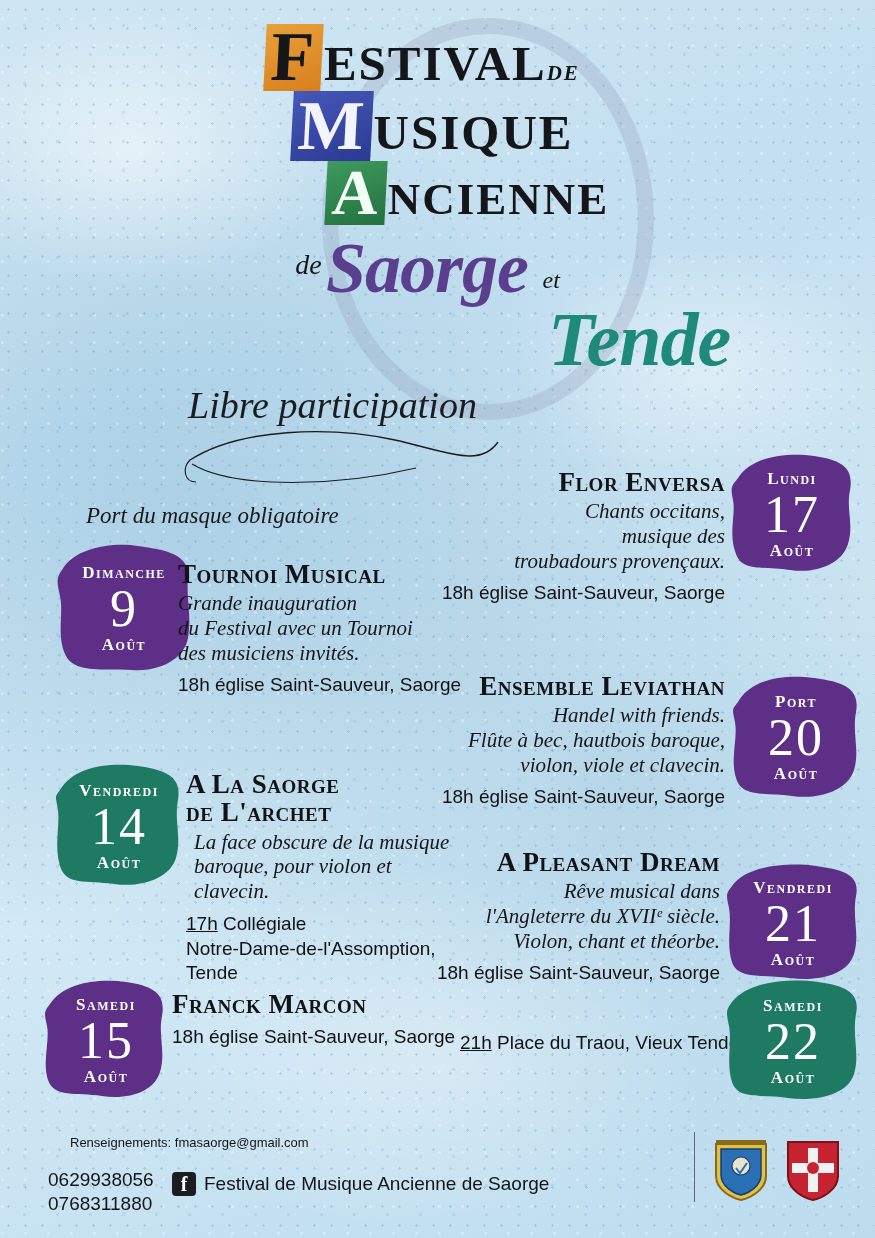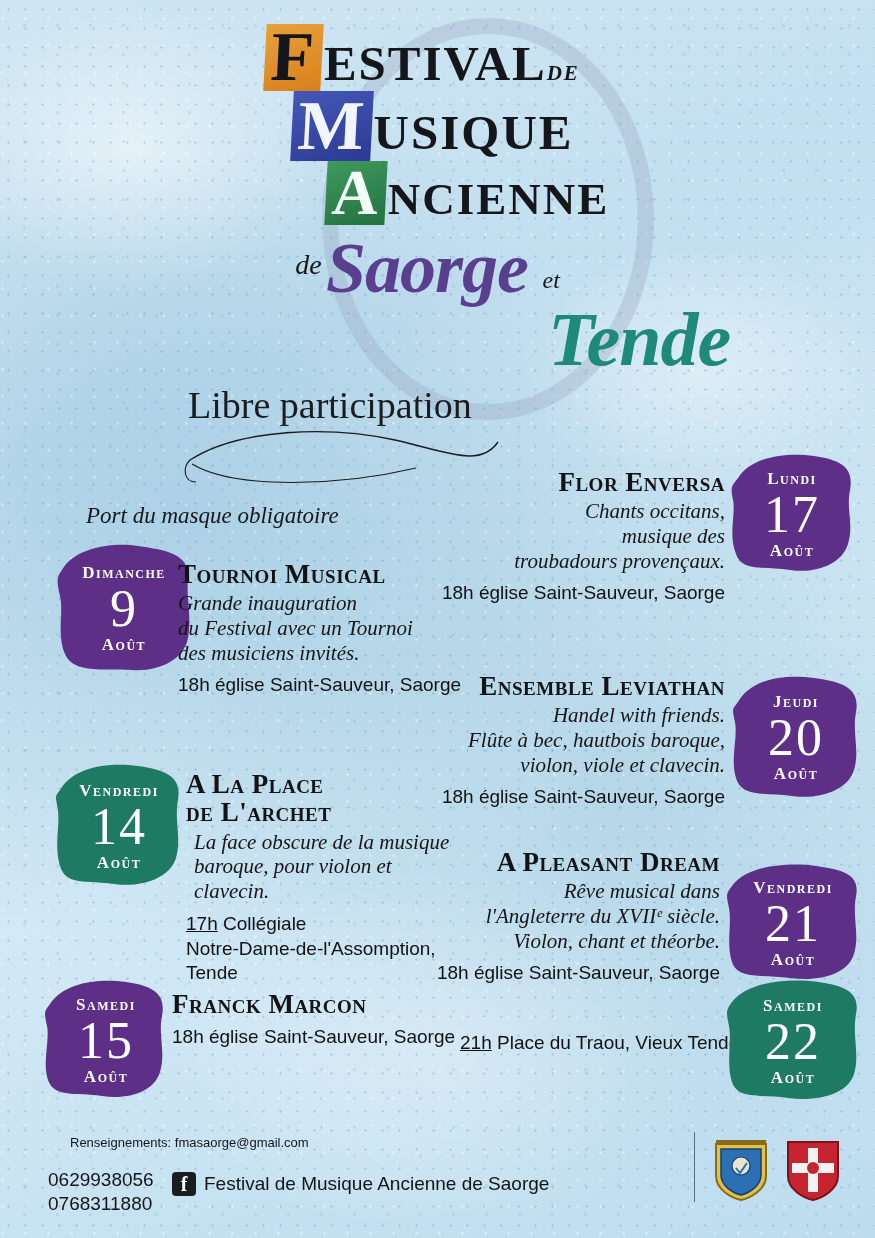--- a/index.html
+++ b/index.html
@@ -148,20 +148,21 @@
     font-style: italic;
     font-weight: bold;
     font-size: 76px;
     color: #1d8a7a;
     letter-spacing: -1px;
   }
   .t-libre {
     position: absolute;
     left: 188px; top: 383px;
     font-family: "Liberation Serif", serif;
+    font-style: italic;
     font-size: 38px;
     color: #1b1c20;
   }
   .swash {
     position: absolute;
     left: 180px; top: 420px;
     pointer-events: none;
   }
   .t-masque {
     position: absolute;
@@ -387,39 +388,39 @@
 Flûte à bec, hautbois baroque,
 violon, viole et clavecin.</div>
     <div class="ev-venue"><span class="hour">18h</span><span> église Saint-Sauveur, Saorge</span></div>
   </div>
 
   <div class="blob" style="left:730px; top:672px; width:132px; height:130px;">
     <svg class="bg" viewBox="0 0 132 130" preserveAspectRatio="none">
       <path d="M8,30 C22,6 56,2 84,6 C116,10 130,18 126,40 C122,62 130,78 124,98 C118,118 90,128 62,124 C34,120 12,126 6,106 C0,86 8,66 5,50 C2,36 2,38 8,30 Z" fill="#5d2f86"></path>
     </svg>
     <div class="inner">
-      <div class="dow">Jeudi</div>
+      <div class="dow">Port</div>
       <div class="day">20</div>
       <div class="mon">Août</div>
     </div>
   </div>
 
   <div class="blob" style="left:54px; top:762px; width:130px; height:128px;">
     <svg class="bg" viewBox="0 0 130 128" preserveAspectRatio="none">
       <path d="M6,28 C20,4 56,0 84,4 C114,8 128,16 124,38 C120,60 128,76 122,96 C116,116 88,126 60,122 C32,118 12,124 6,104 C0,84 6,64 4,48 C2,34 0,36 6,28 Z" fill="#1f7a63"></path>
     </svg>
     <div class="inner">
       <div class="dow">Vendredi</div>
       <div class="day">14</div>
       <div class="mon">Août</div>
     </div>
   </div>
 
   <div class="event" style="left:186px; top:770px; width:330px;">
-    <div class="ev-title" style="white-space:pre-line">A La Place
+    <div class="ev-title" style="white-space:pre-line">A La Saorge
 de L'archet</div>
     <div class="ev-desc" style="white-space:pre-line; margin-left:8px;">La face obscure de la musique
 baroque, pour violon et
 clavecin.</div>
     <div class="ev-venue" style="white-space:pre-line; line-height:1.3;"><span class="hour-u">17h</span><span> Collégiale
 Notre-Dame-de-l'Assomption,
 Tende</span></div>
   </div>
 
   <div class="event right" style="left:430px; top:848px; width:290px;">

